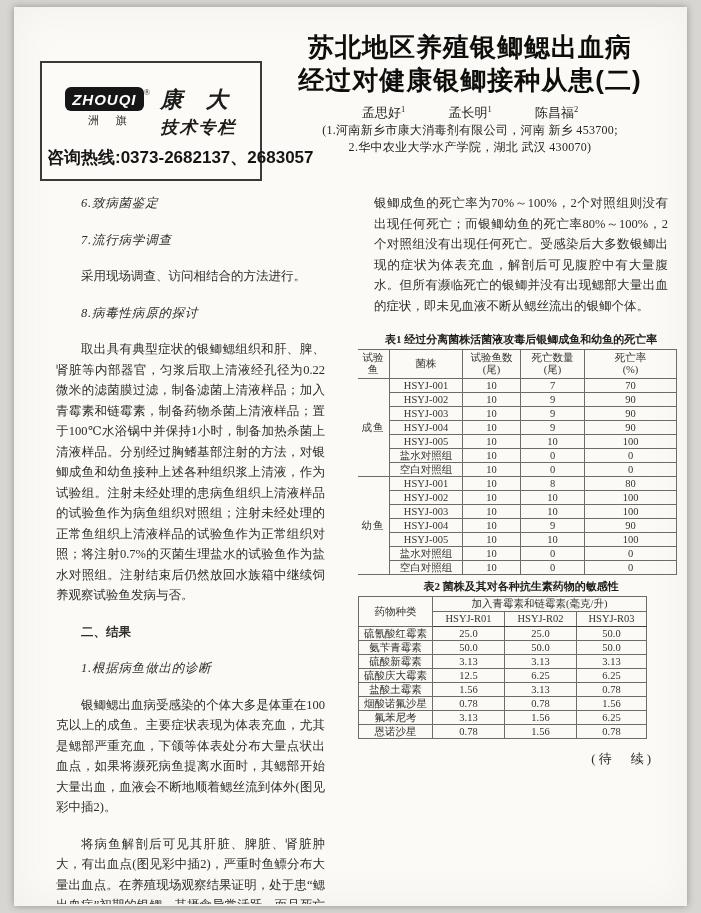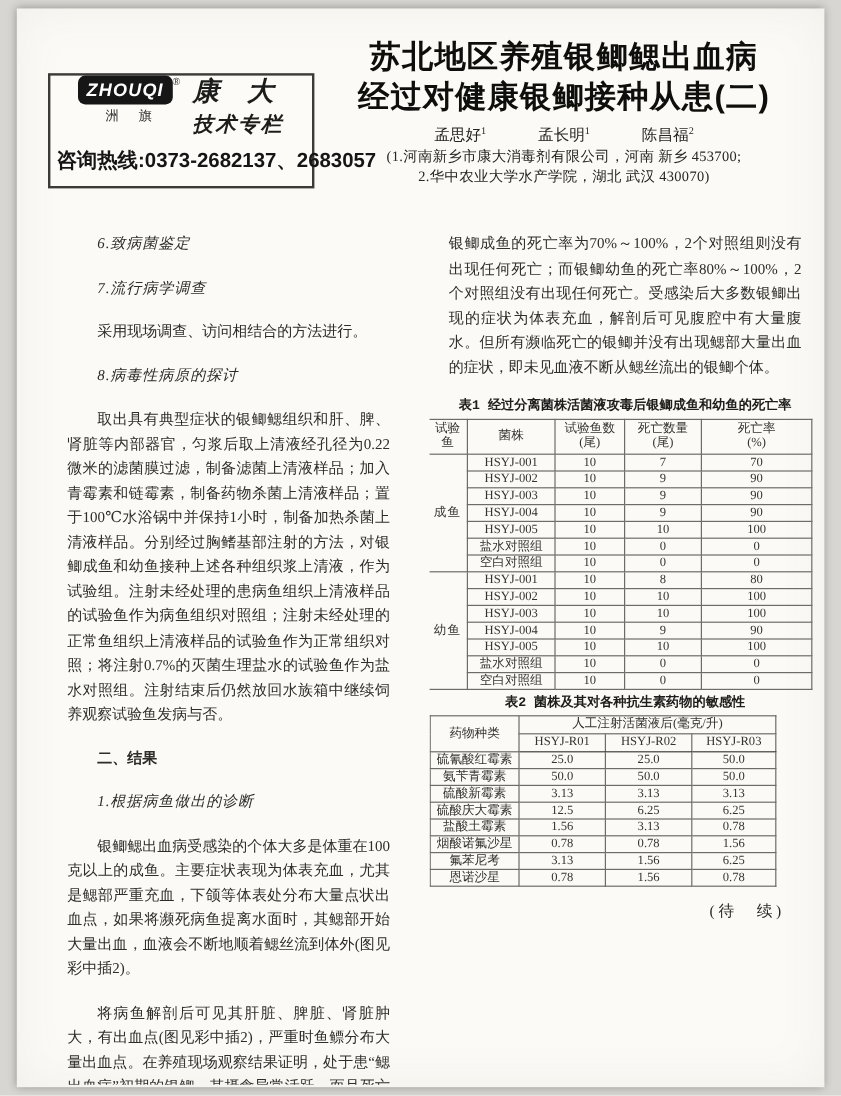--- a/index.html
+++ b/index.html
@@ -12,21 +12,21 @@
   .page{
     position:absolute;left:14px;top:7px;width:673px;height:899px;
     background:#fbfaf6;
     box-shadow:0 0 7px rgba(60,60,55,.45), inset 0 0 40px rgba(120,115,105,.08);
     overflow:hidden;
   }
   
   .brandbox{
     position:absolute;left:26px;top:54px;width:208px;height:86px;
     border:2px solid #3a3a38;background:#fcfbf7;
-    padding:0 5px 6px 5px;
+    padding:24px 5px 6px 5px;
   }
   .brand-top{display:flex;align-items:flex-start;justify-content:center;gap:10px;}
   .logo-wrap{text-align:center;}
   .logo-rect{
     display:inline-block;background:#161616;color:#fff;
     font-family:"Liberation Sans","DejaVu Sans",sans-serif;
     font-style:italic;font-weight:900;font-size:15px;letter-spacing:1px;
     padding:4px 7px 3px 7px;border-radius:6px;
   }
   .reg{font-size:9px;vertical-align:top;color:#2c2c2c;}
@@ -53,21 +53,21 @@
        text-align:justify;color:#2e2d2a;}
   .col-left{left:26px;width:301px;height:727px;overflow:hidden;}
   .col-right{left:344px;width:326px;height:727px;overflow:hidden;}
   .blk{margin:16px;}
   .p{text-indent:2em;}
   .h{text-indent:2em;letter-spacing:.8px;font-style:italic;}
   .h2{text-indent:2em;font-family:"Liberation Sans","DejaVu Sans",sans-serif;font-weight:bold;font-style:normal;}
   .noindent{text-indent:0;}
   
   .tbl-caption{
-    font-family:Liberation Mono, monospace;
+    font-family:Liberation Serif, serif;
     font-weight:bold;font-size:11px;text-align:center;color:#1d1d1b;
     margin:4px 0 3px 0;text-indent:0;line-height:14px;
   }
   table{border-collapse:collapse;table-layout:fixed;}
   .t1{width:320px;margin-left:-2px;border:1.5px solid #3f3f3d;}
   .t2{width:288px;border:1.5px solid #3f3f3d;}
   th,td{
     border:1px solid #6e6c68;text-align:center;vertical-align:middle;
     font-size:10.5px;line-height:12px;padding:0 1px;color:#34332f;
     font-weight:normal;overflow:hidden;white-space:nowrap;
@@ -248,21 +248,21 @@
     <table class="t2">
       <colgroup>
           <col style="width:74px">
           <col style="width:72px">
           <col style="width:72px">
           <col style="width:70px">
         </colgroup>
       <thead>
         <tr>
           <th rowspan="2">药物种类</th>
-          <th colspan="3">人工注射活菌液后(毫克/升)</th>
+          <th colspan="3">加入青霉素和链霉素(毫克/升)</th>
         </tr>
         <tr>
           <th>HSYJ-R01</th>
           <th>HSYJ-R02</th>
           <th>HSYJ-R03</th>
         </tr>
       </thead>
       <tbody id="t2-body">
           <tr>
             <td>硫氰酸红霉素</td>

